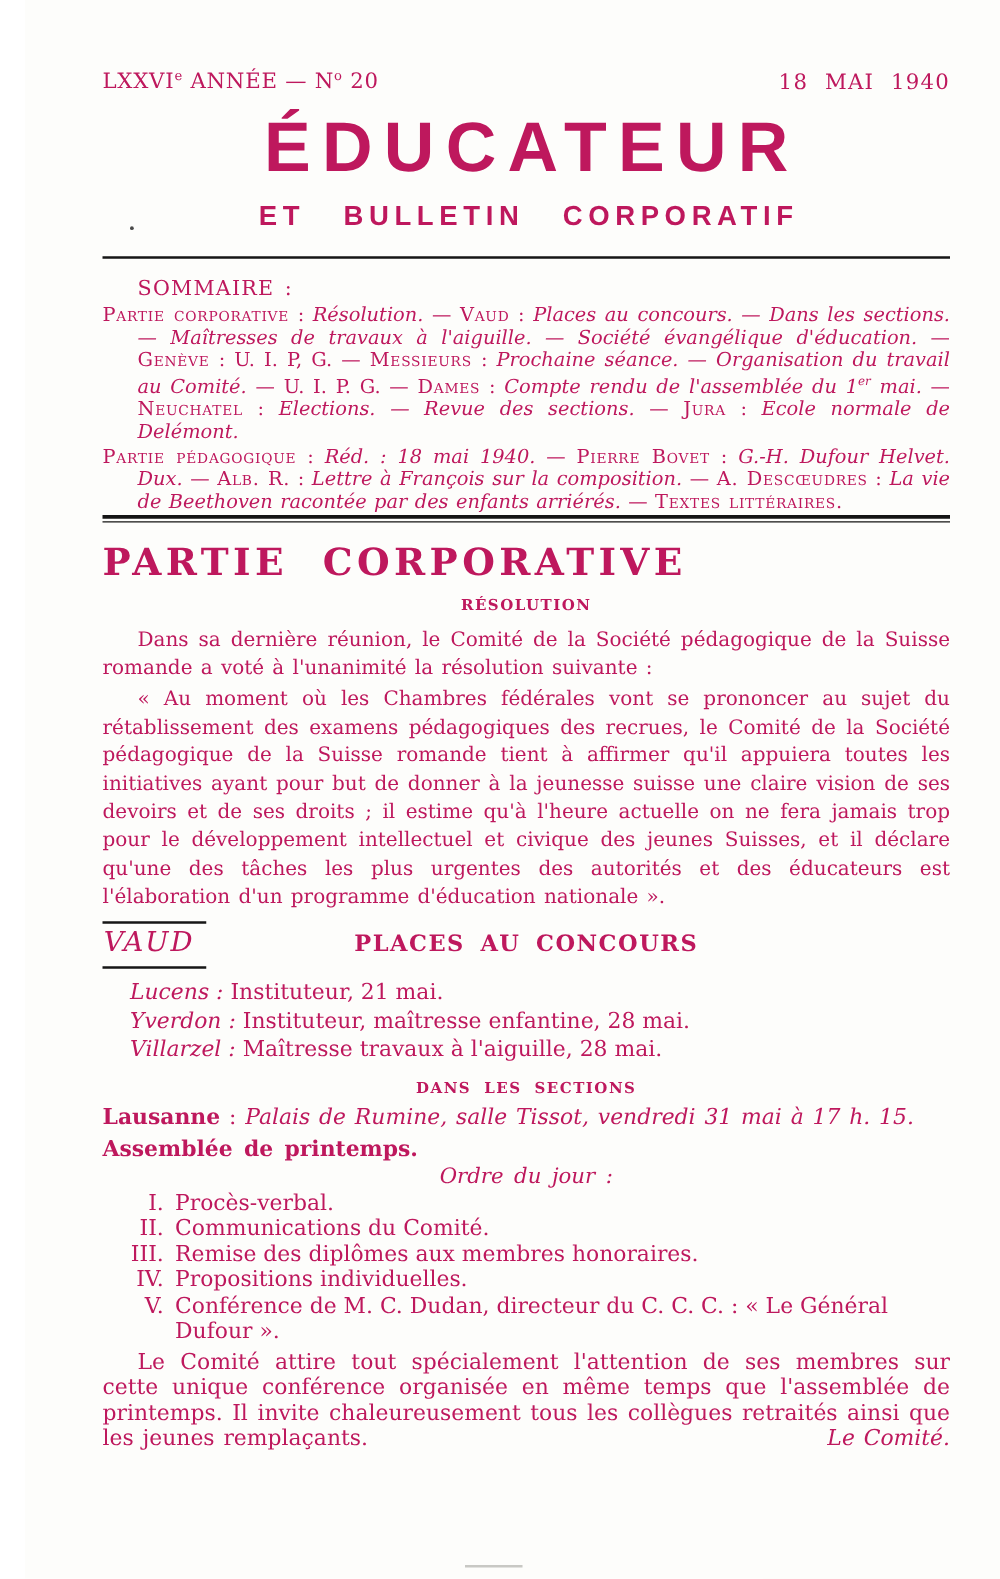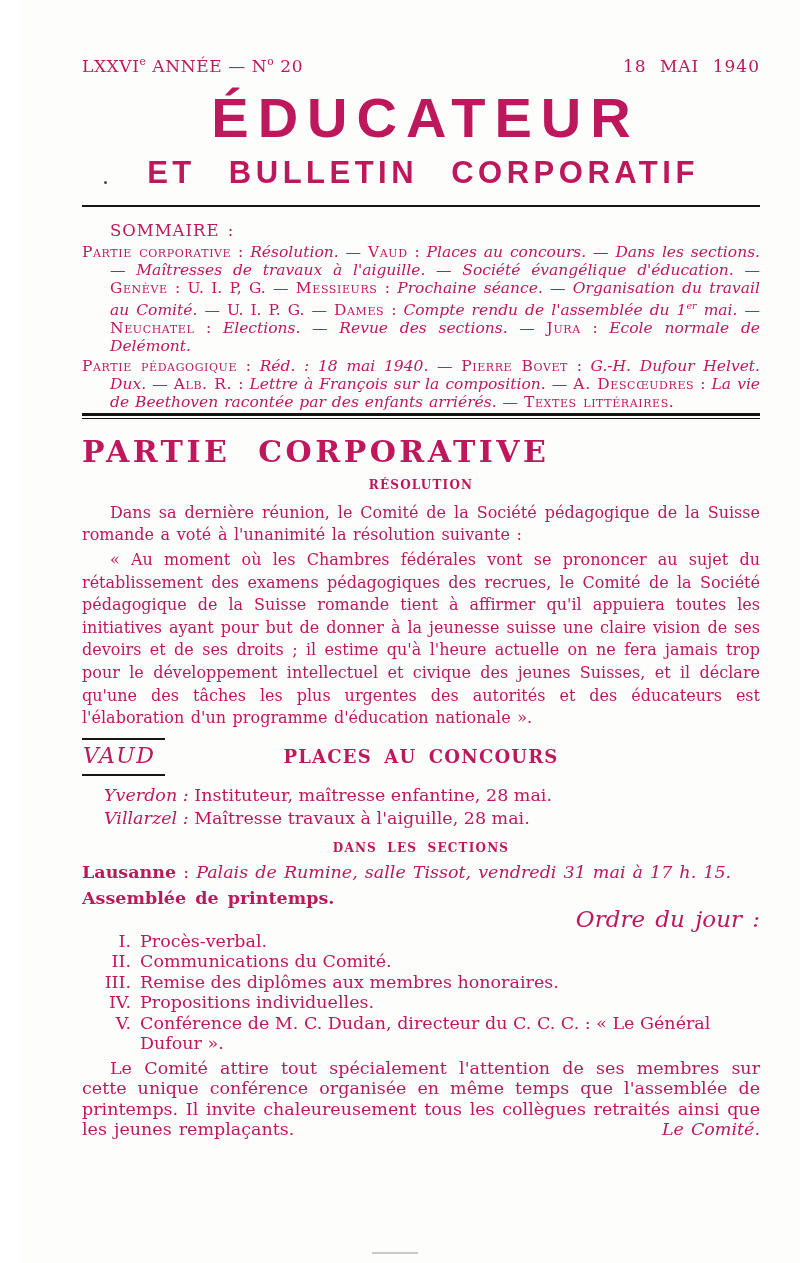--- a/index.html
+++ b/index.html
@@ -11,21 +11,21 @@
     font-family:"DejaVu Serif","Liberation Serif",serif;
     box-sizing:border-box;
     padding:50px 60px 0 62px;
     overflow:hidden;
     margin-left:20px;
   }
   
   .masthead{display:flex;justify-content:space-between;align-items:baseline;font-size:17px;line-height:22px;letter-spacing:.6px;}
   .date{letter-spacing:1px;word-spacing:7px;}
   .title{margin:12px 0 0;text-align:center;font-family:"Liberation Sans","DejaVu Sans",sans-serif;font-weight:700;font-size:56px;line-height:58px;letter-spacing:9px;text-indent:9px;white-space:nowrap;}
-  .subtitle{margin-top:12px;text-align:center;font-family:"Liberation Sans","DejaVu Sans",sans-serif;font-weight:700;font-size:31px;line-height:28px;letter-spacing:4.5px;word-spacing:20px;text-indent:4px;white-space:nowrap;}
+  .subtitle{margin-top:12px;text-align:center;font-family:"Liberation Sans","DejaVu Sans",sans-serif;font-weight:700;font-size:22px;line-height:28px;letter-spacing:4.5px;word-spacing:20px;text-indent:4px;white-space:nowrap;}
   .rule{border:none;border-top:2px solid #161616;margin:18px 0 0;}
   
   .sommaire{margin-top:14px;font-size:15.5px;line-height:18px;word-spacing:1px;}
   .sommaire-label{font-size:16.5px;line-height:20px;letter-spacing:1px;word-spacing:2px;margin-left:28px;}
   .sommaire-item{margin:2px 0 0;padding-left:28px;text-indent:-28px;text-align:justify;}
   .seg-r{font-style:normal;}
   .seg-sc{font-variant:small-caps;letter-spacing:.6px;}
   .seg-i{font-style:italic;}
   .seg-b{font-weight:700;}
   .seg-isup{font-style:italic;font-size:62%;vertical-align:super;}
@@ -40,21 +40,21 @@
   .vaud-row{position:relative;margin-top:8px;height:42px;}
   .vaud-label{position:absolute;left:0;top:0;font-style:italic;font-size:22px;line-height:30px;letter-spacing:1.5px;border-top:2px solid #161616;border-bottom:2px solid #161616;padding:1px 10px 3px 1px;}
   .places-heading{position:absolute;left:0;right:0;top:9px;text-align:center;font-size:18px;line-height:20px;font-weight:700;letter-spacing:1.2px;word-spacing:5px;}
   .vaud-entries{margin-top:4px;margin-left:22px;font-size:17.5px;line-height:23px;}
   .entry{margin:0;}
   .place{font-style:italic;}
   
   .sections-heading{margin-top:8px;}
   .lausanne{margin:3px 0 0;font-size:17.5px;line-height:23px;word-spacing:1.5px;}
   .center-bold{margin-top:3px;text-align:left;font-weight:700;font-size:17.5px;line-height:22px;word-spacing:3px;}
-  .center-italic{text-align:right;font-style:italic;font-size:23px;line-height:21px;word-spacing:3px;}
+  .center-italic{text-align:center;font-style:italic;font-size:17px;line-height:21px;word-spacing:3px;}
   .agenda{margin-top:1px;font-size:17.5px;line-height:20.5px;}
   .agenda-row{display:flex;}
   .agenda-num{flex:0 0 58px;text-align:right;padding-right:9px;box-sizing:border-box;}
   .agenda-text{flex:1;}
   .closing{margin:4px 0 0;font-size:17.5px;line-height:20.5px;text-align:justify;text-indent:28px;word-spacing:1.5px;}
   .signature{float:right;font-style:italic;text-indent:0;padding-left:12px;}
   
   .ink-dot{position:absolute;left:84px;top:181px;width:3px;height:3px;border-radius:50%;background:#4a4a4a;}
   .faint-mark{position:absolute;left:352px;top:1252px;width:46px;height:2px;background:#c8c8c4;}
 </style>
@@ -89,20 +89,24 @@
     <p class="body-par">Dans sa dernière réunion, le Comité de la Société pédagogique de la Suisse romande a voté à l'unanimité la résolution suivante :</p>
     <p class="body-par quote-par">« Au moment où les Chambres fédérales vont se prononcer au sujet du rétablissement des examens pédagogiques des recrues, le Comité de la Société pédagogique de la Suisse romande tient à affirmer qu'il appuiera toutes les initiatives ayant pour but de donner à la jeunesse suisse une claire vision de ses devoirs et de ses droits ; il estime qu'à l'heure actuelle on ne fera jamais trop pour le développement intellectuel et civique des jeunes Suisses, et il déclare qu'une des tâches les plus urgentes des autorités et des éducateurs est l'élaboration d'un programme d'éducation nationale ».</p>
 
     <div class="vaud-row">
       <span class="vaud-label">VAUD</span>
       <span class="places-heading">PLACES AU CONCOURS</span>
     </div>
 
     <div class="vaud-entries">
       <p class="entry">
+        <span class="place">Lucens :</span>
+        <span>Instituteur, 21 mai.</span>
+      </p>
+      <p class="entry">
         <span class="place">Yverdon :</span>
         <span>Instituteur, maîtresse enfantine, 28 mai.</span>
       </p>
       <p class="entry">
         <span class="place">Villarzel :</span>
         <span>Maîtresse travaux à l'aiguille, 28 mai.</span>
       </p>
     </div>
 
     <h2 class="article-heading sections-heading">DANS LES SECTIONS</h2>

